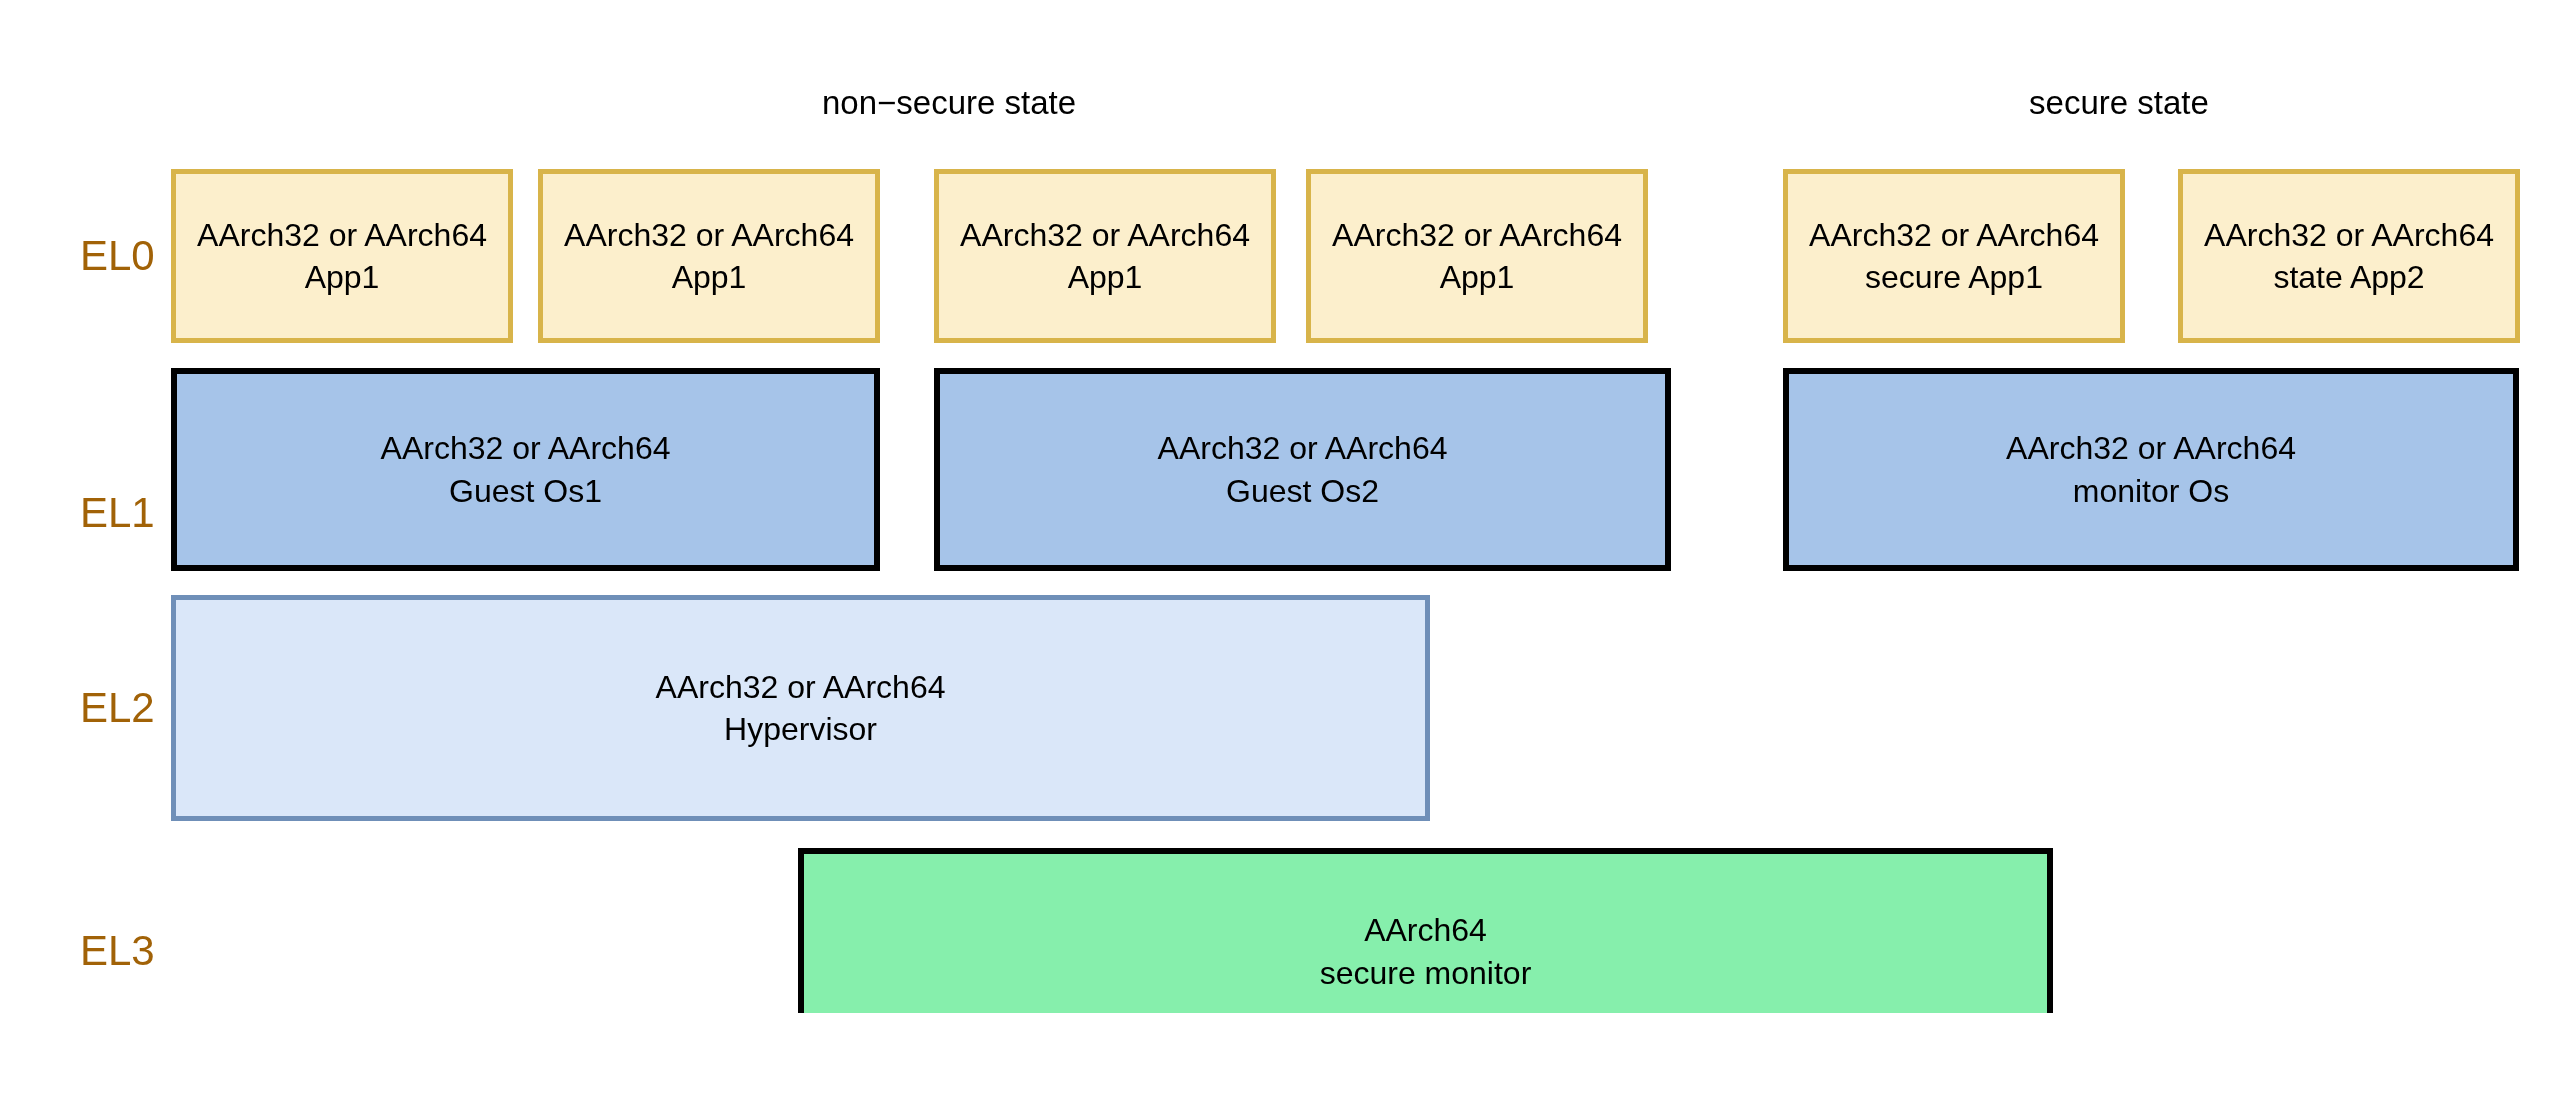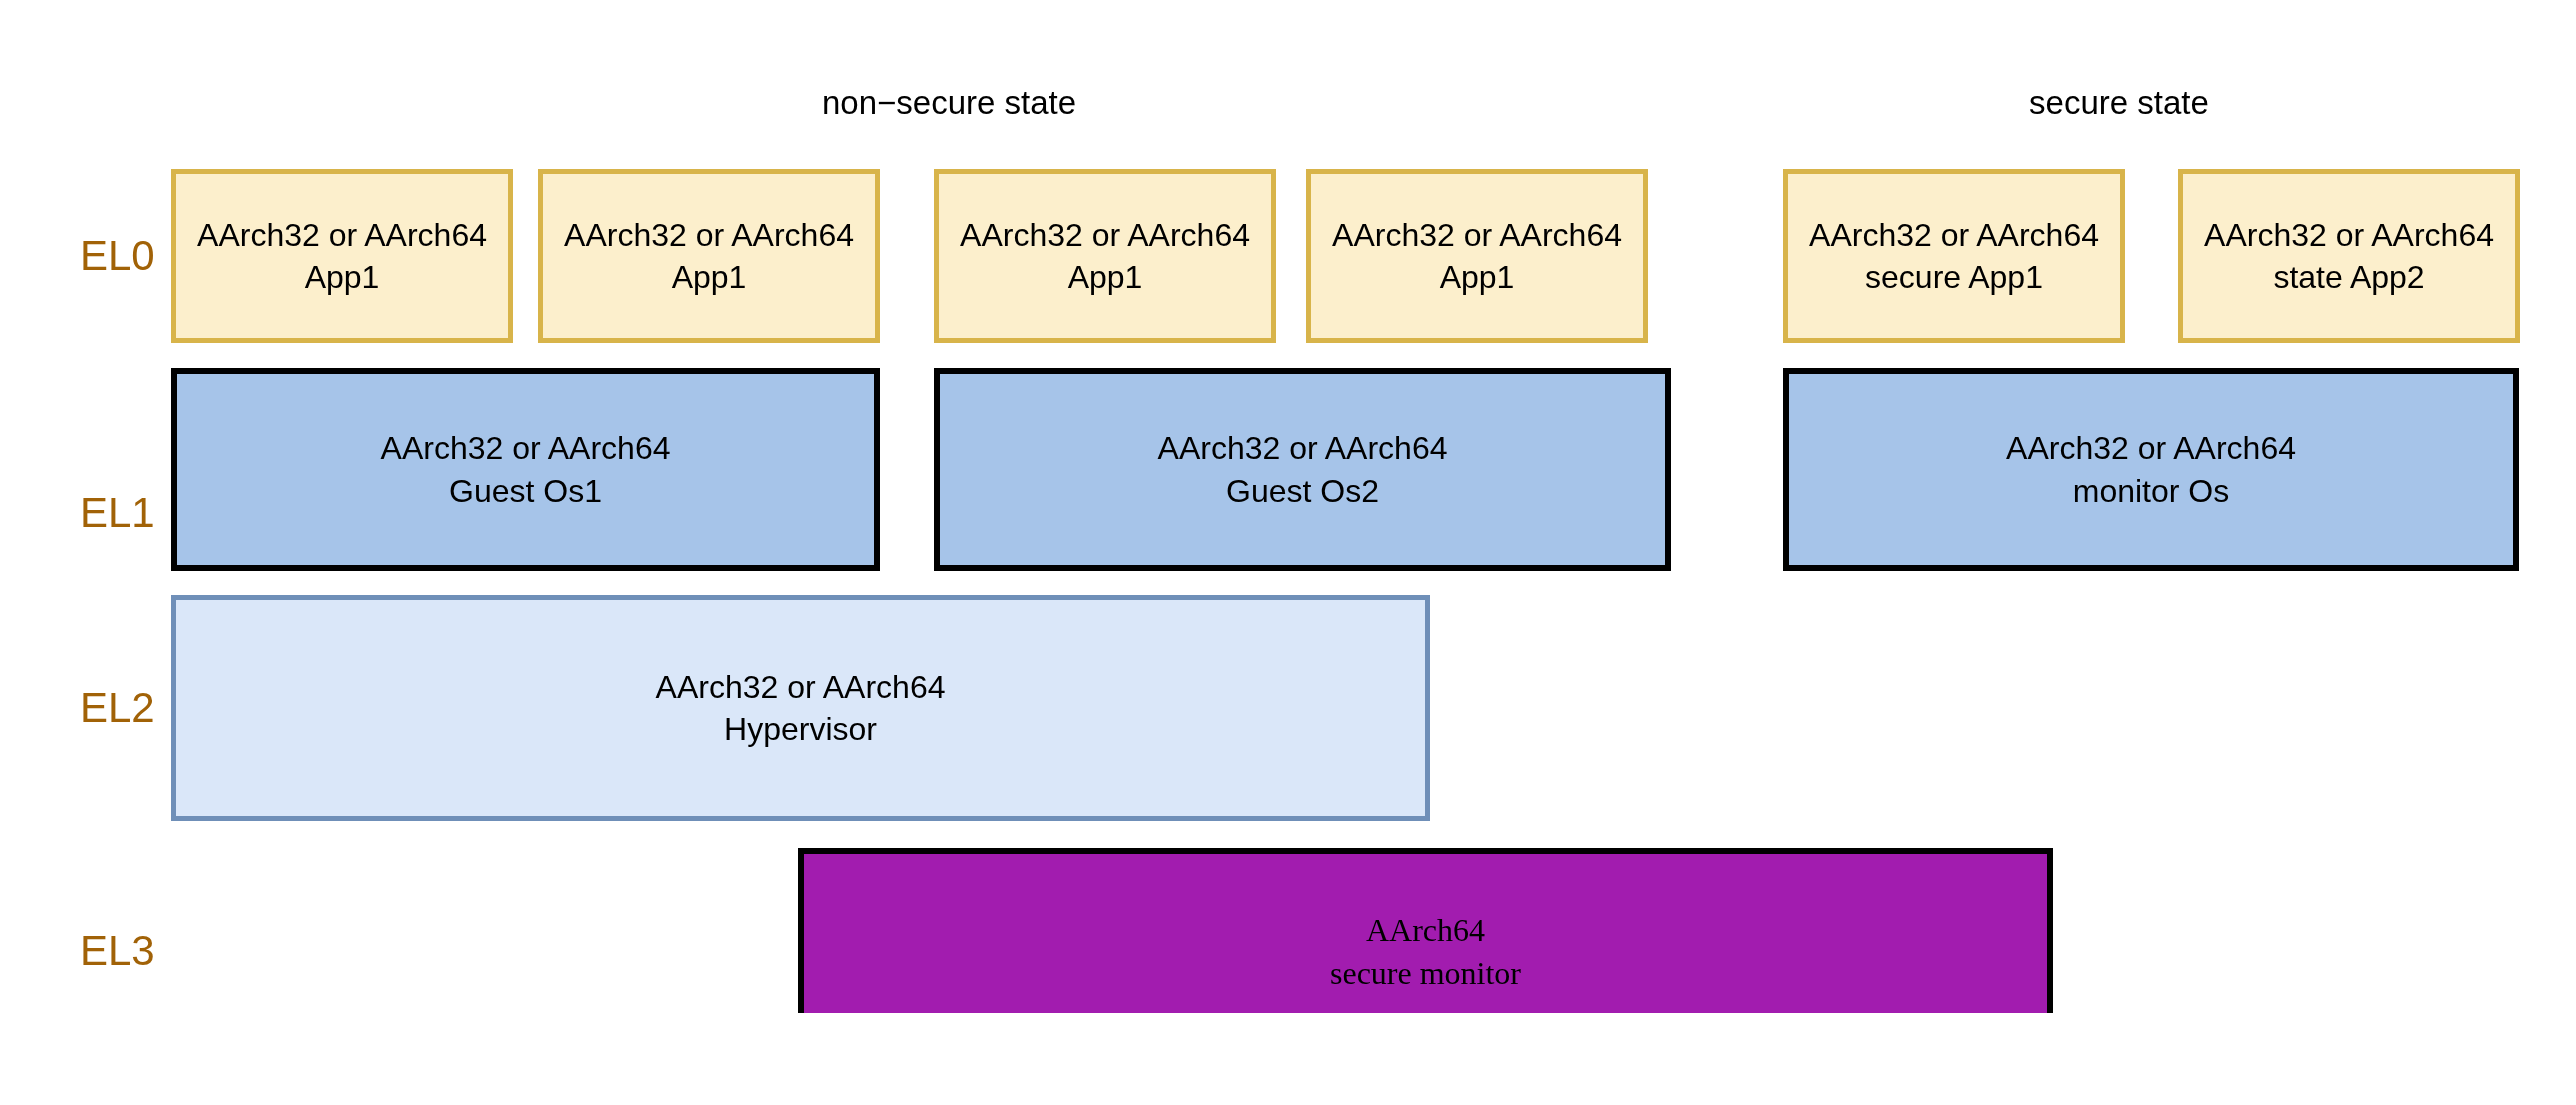--- a/index.html
+++ b/index.html
@@ -65,23 +65,22 @@
   }
   .block--el1 {
     background: #a6c4e9;
     border: 6.2px solid #000000;
   }
   .block--el2 {
     background: #dae7f9;
     border: 5.1px solid #6f8fb8;
   }
   .block--el3 {
-    background: #a21caf;
+    background: #86efac;
     border: 6.2px solid #000000;
-    font-family: Liberation Serif, serif;
   }
 </style>
 </head>
 <body>
 
 <div id="canvas">
     <div class="state-label" style="left: 949px; top: 86px;">non−secure state</div>
     <div class="state-label" style="left: 2119px; top: 86px; text-align: center;">secure state</div>
     <div class="el-label" style="left: 80px; top: 256px;">EL0</div>
     <div class="el-label" style="left: 80px; top: 469px; margin-top: 44px;">EL1</div>

